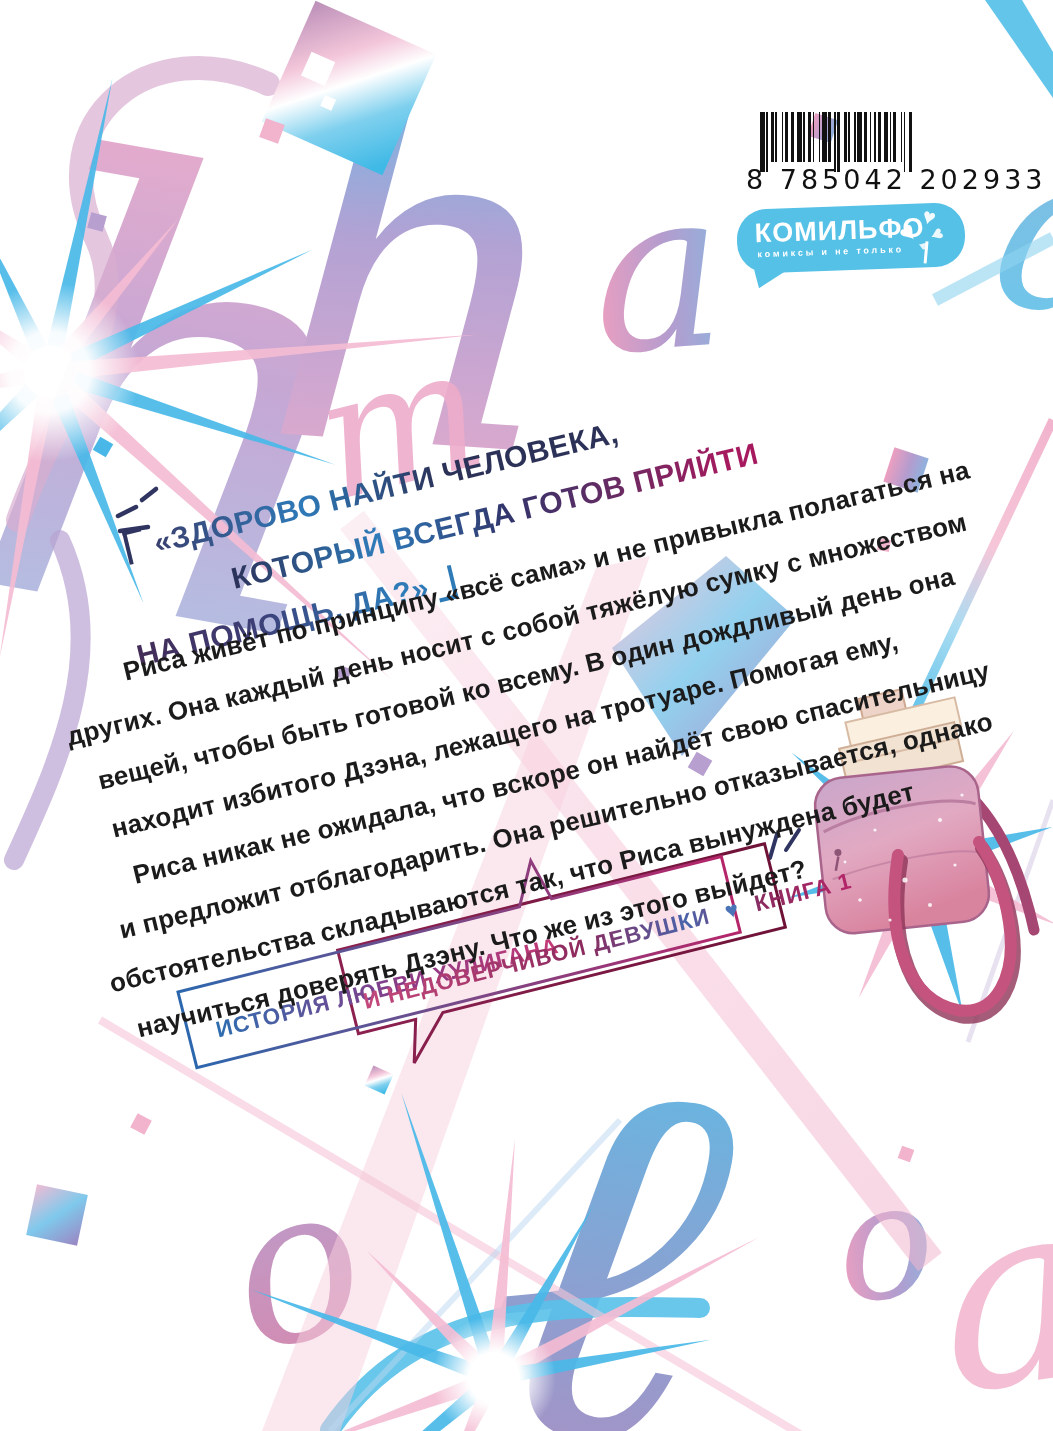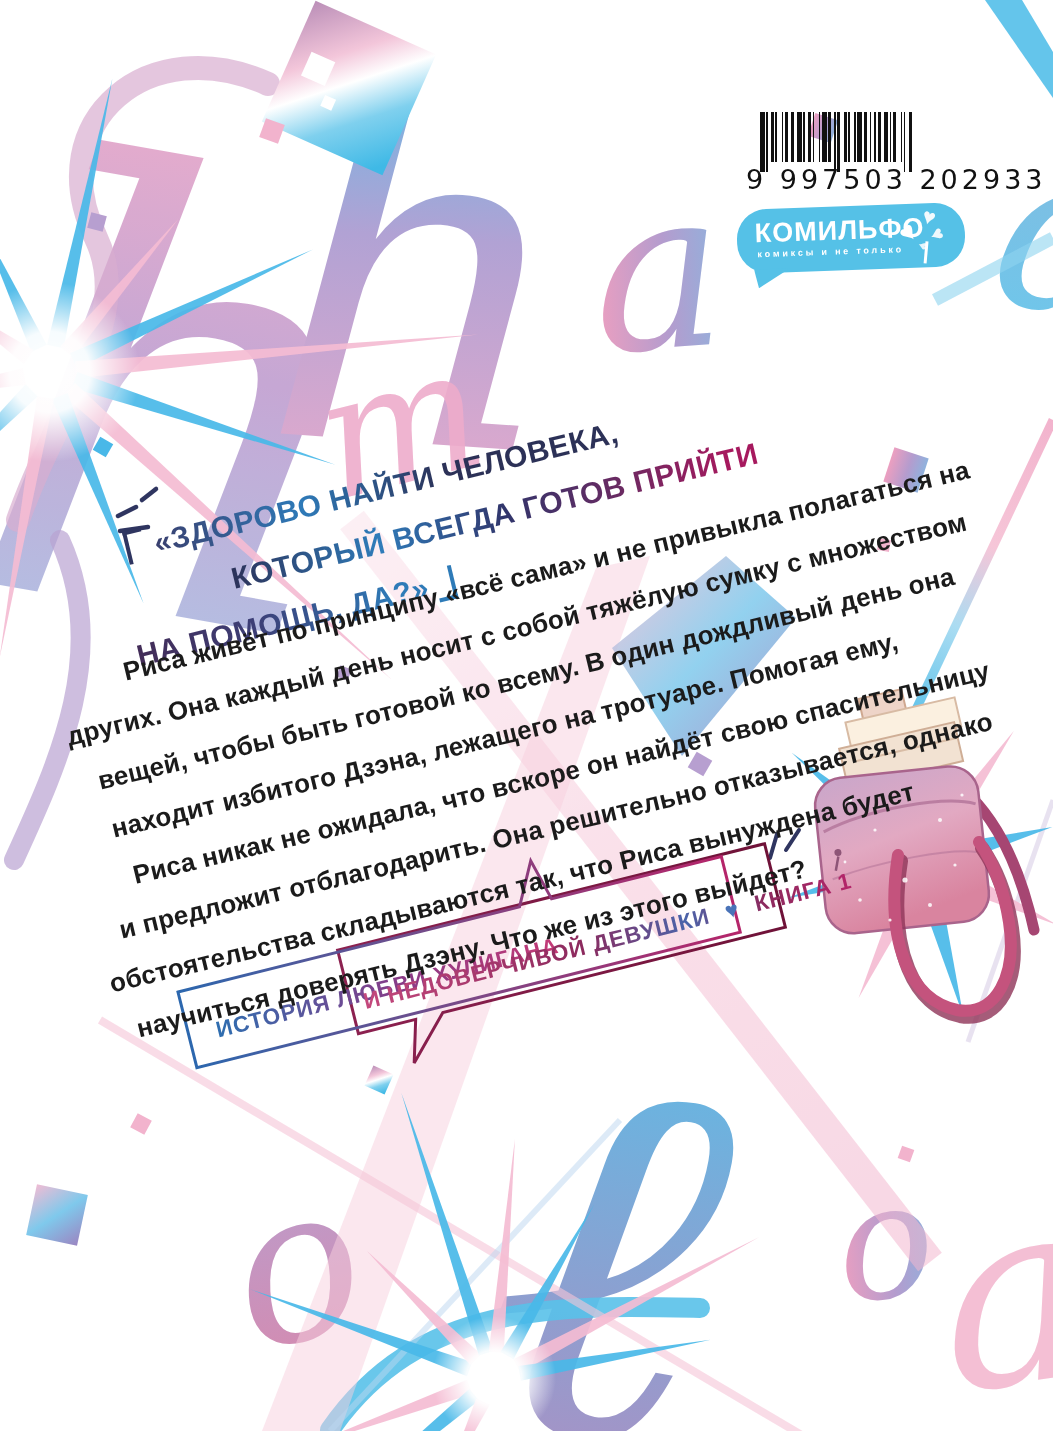--- a/index.html
+++ b/index.html
@@ -349,21 +349,21 @@
         <span class="b" style="width: 1.55px;"></span>
         <span class="g" style="width: 1.55px;"></span>
         <span class="b" style="width: 3.1px;"></span>
         <span class="g" style="width: 4.65px;"></span>
         <span class="b" style="width: 1.55px;"></span>
         <span class="g" style="width: 1.55px;"></span>
         <span class="b guard" style="width: 1.55px;"></span>
         <span class="g" style="width: 3.1px;"></span>
         <span class="b guard" style="width: 3.1px;"></span>
       </div>
-    <div class="digits">9 997503 202933</div>
+    <div class="digits">8 785042 202933</div>
   </div>
 
   <div id="logo">
     <span class="logo-name">КОМИЛЬФО</span>
     <span class="logo-tag">комиксы и не только</span>
     <span class="clover">
       <i class="h1">♥</i>
         <i class="h2">♥</i>
         <i class="h3">♥</i>
         <i class="h4">♥</i>

